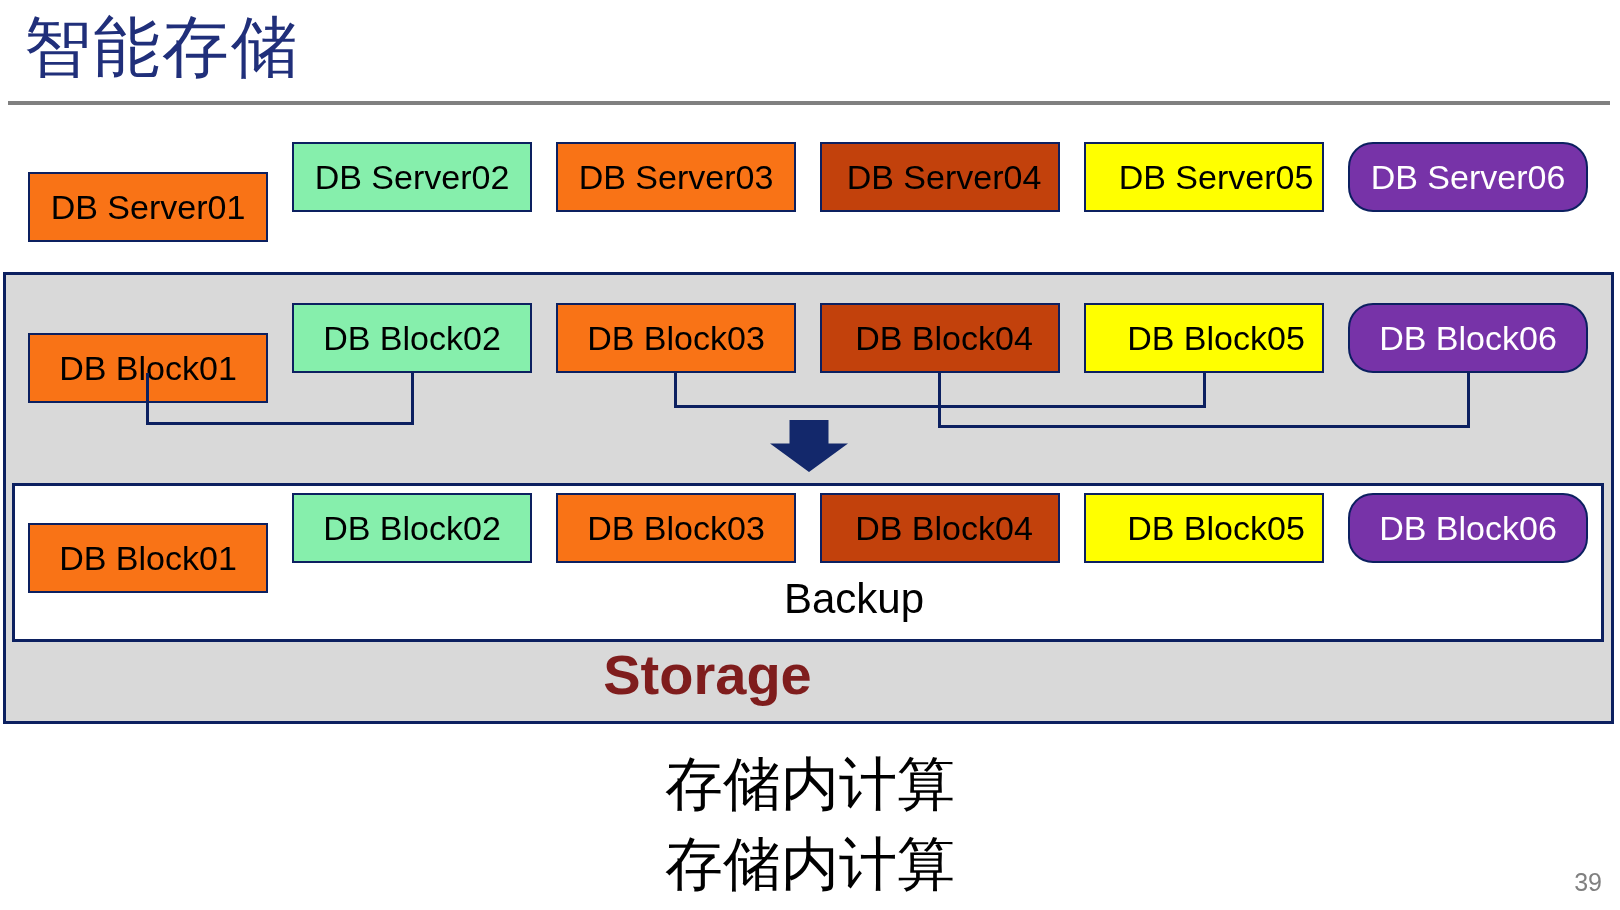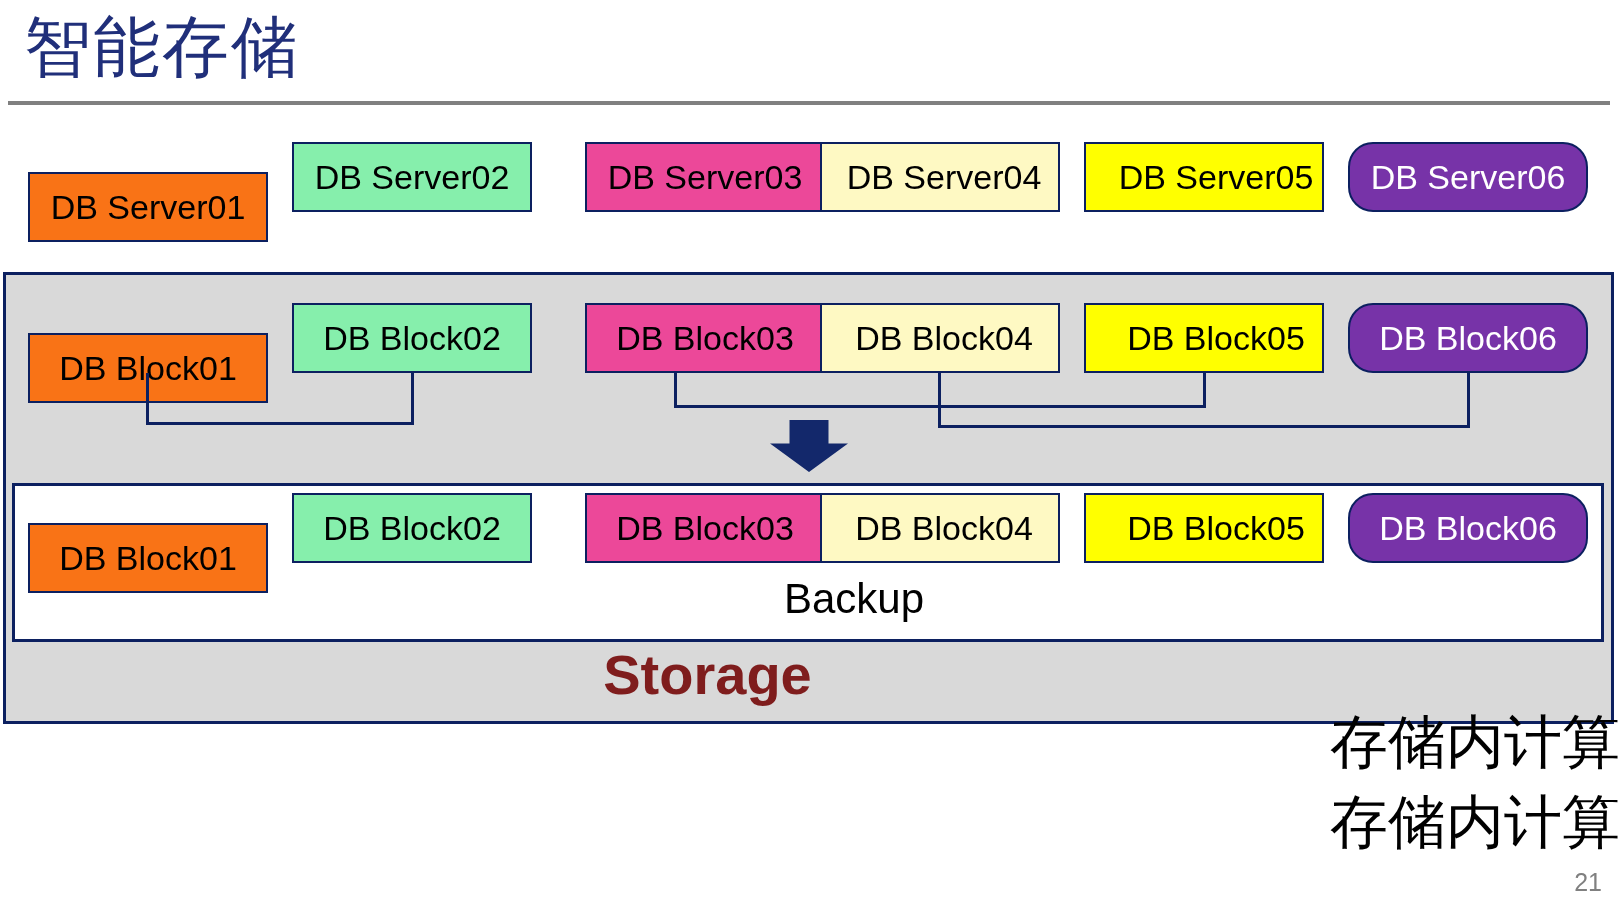--- a/index.html
+++ b/index.html
@@ -13,22 +13,22 @@
   }
   .divider{position:absolute;left:8px;top:101px;width:1602px;height:4px;background:#808080;}
   .box{
     position:absolute;width:240px;height:70px;box-sizing:border-box;
     border:2px solid #0C2060;display:flex;align-items:center;justify-content:center;
     font-size:34px;color:#000000;white-space:nowrap;
   }
   
   .c1{background:#f97316;margin-top:30px;}
   .c2{background:#86efac;}
-  .c3{background:#ec4899;margin-left:29px;}
-  .c4{background:#fef9c3;padding-left:8px;}
+  .c3{background:#f97316;}
+  .c4{background:#c2410c;padding-left:8px;}
   .c5{background:#FFFF00;}
   .c6{background:#7733A8;color:#ffffff;border-radius:25px;}
   
   .x1{left:28px;}  .x2{left:292px;} .x3{left:556px;}
   .x4{left:820px;} .x5{left:1084px;padding-left:24px;}.x6{left:1348px;}
   .row-servers .box{top:142px;}
   .row-blocks-top .box{top:303px;}
   .row-blocks-bottom .box{top:493px;}
   .storage-container{
     position:absolute;left:3px;top:272px;width:1611px;height:452px;box-sizing:border-box;
@@ -51,21 +51,21 @@
   }
   .backup-label{
     position:absolute;left:12px;top:575px;width:1592px;text-align:center;
     font-size:42px;color:#000000;padding-left:46px;
   }
   .storage-label{
     position:absolute;left:3px;top:642px;width:1409px;text-align:center;
     font-size:56px;font-weight:700;color:#7f1d1d;
   }
   .caption{
-    position:absolute;left:0;top:702px;width:1620px;text-align:right;
+    position:absolute;left:0;top:744px;width:1620px;text-align:center;
     font-size:58px;line-height:80px;color:#000000;
   }
   .page-number{
     position:absolute;right:18px;top:868px;font-size:25px;color:#808080;
   }
 </style>
 </head>
 <body>
 
 <div class="slide">
@@ -111,15 +111,15 @@
   </div>
 
   <div class="backup-label">Backup</div>
   <div class="storage-label">Storage</div>
 
   <div class="caption">
     <div>存储内计算</div>
     <div>存储内计算</div>
   </div>
 
-  <div class="page-number">21</div>
+  <div class="page-number">39</div>
 
 </div>
 
 </body></html>

